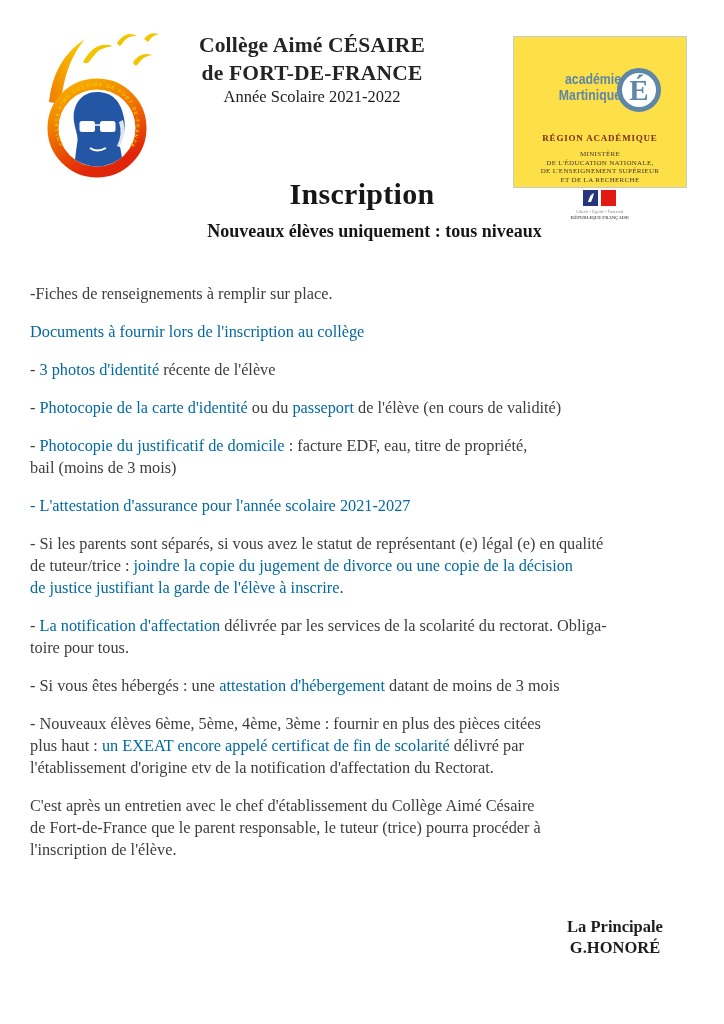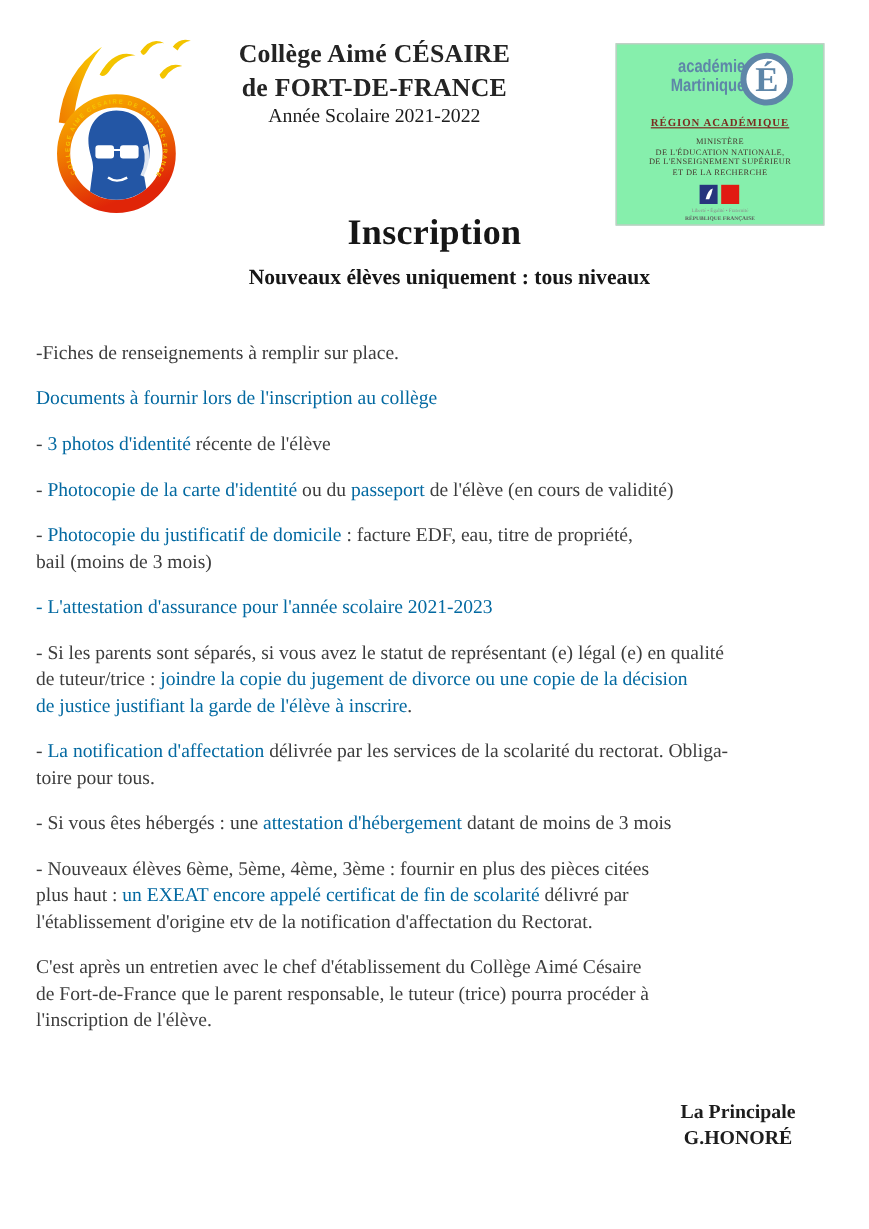--- a/index.html
+++ b/index.html
@@ -14,26 +14,26 @@
 
   .title-block { position:absolute; left:148px; top:31px; width:328px; text-align:center; }
   .school-name {
     font-size:21.5px; line-height:28px; font-weight:700; color:#242424;
     white-space:pre-line; letter-spacing:.2px;
   }
   .school-year { font-size:16.5px; font-weight:400; color:#1d1d1d; }
 
   .acad-box {
     position:absolute; left:513px; top:36px; width:174px; height:152px;
-    border:1px solid #c9c9c9; background:#86efac; text-align:center; padding-top:0;
+    border:1px solid #c9c9c9; background:#fde047; text-align:center; padding-top:24px;
   }
   .acad-logo { display:block; margin:0 auto; }
   .region-label {
-    margin-top:2px; font-size:9px; font-weight:700; color:#7b2d21;
-    letter-spacing:.8px; font-family:"Liberation Serif", serif;text-decoration:underline;
+    margin-top:14px; font-size:9px; font-weight:700; color:#7b2d21;
+    letter-spacing:.8px; font-family:"Liberation Serif", serif;
   }
   .ministry { margin-top:7px; color:#46382e; }
   .ministry div { font-size:7px; line-height:8.5px; letter-spacing:.3px; }
   .flag-wrap { margin-top:5px; }
 
   
   .inscription-title {
     position:absolute; top:177px; left:0; width:100%; text-align:center;
     font-size:30px; font-weight:700; color:#161616; letter-spacing:.3px;
   }
@@ -143,21 +143,21 @@
   <div class="inscription-title">Inscription</div>
   <div class="inscription-subtitle">Nouveaux élèves uniquement : tous niveaux</div>
 
   <div class="body-text">
     <p><span class="seg">-Fiches de renseignements à remplir sur place.</span></p>
     <p><span class="seg-b">Documents à fournir lors de l'inscription au collège</span></p>
     <p><span class="seg">- </span><span class="seg-b">3 photos d'identité</span><span class="seg"> récente de l'élève</span></p>
     <p><span class="seg">- </span><span class="seg-b">Photocopie de la carte d'identité</span><span class="seg"> ou du </span><span class="seg-b">passeport</span><span class="seg"> de l'élève (en cours de validité)</span></p>
     <p><span class="seg">- </span><span class="seg-b">Photocopie du justificatif de domicile</span><span class="seg"> : facture EDF, eau, titre de propriété,
 bail (moins de 3 mois)</span></p>
-    <p><span class="seg-b">- L'attestation d'assurance pour l'année scolaire 2021-2023</span></p>
+    <p><span class="seg-b">- L'attestation d'assurance pour l'année scolaire 2021-2027</span></p>
     <p><span class="seg">- Si les parents sont séparés, si vous avez le statut de représentant (e) légal (e) en qualité
 de tuteur/trice : </span><span class="seg-b">joindre la copie du jugement de divorce ou une copie de la décision
 de justice justifiant la garde de l'élève à inscrire</span><span class="seg">.</span></p>
     <p><span class="seg">- </span><span class="seg-b">La notification d'affectation</span><span class="seg"> délivrée par les services de la scolarité du rectorat. Obliga-
 toire pour tous.</span></p>
     <p><span class="seg">- Si vous êtes hébergés : une </span><span class="seg-b">attestation d'hébergement</span><span class="seg"> datant de moins de 3 mois</span></p>
     <p><span class="seg">- Nouveaux élèves 6ème, 5ème, 4ème, 3ème : fournir en plus des pièces citées
 plus haut : </span><span class="seg-b">un EXEAT encore appelé certificat de fin de scolarité</span><span class="seg"> délivré par
 l'établissement d'origine etv de la notification d'affectation du Rectorat.</span></p>
     <p><span class="seg">C'est après un entretien avec le chef d'établissement du Collège Aimé Césaire

